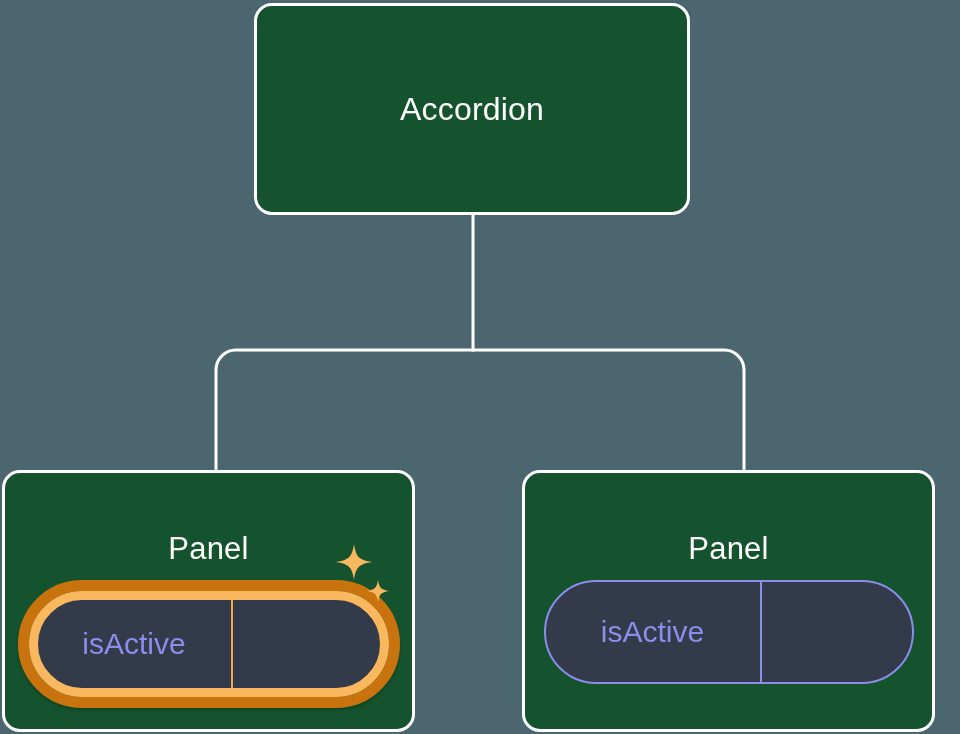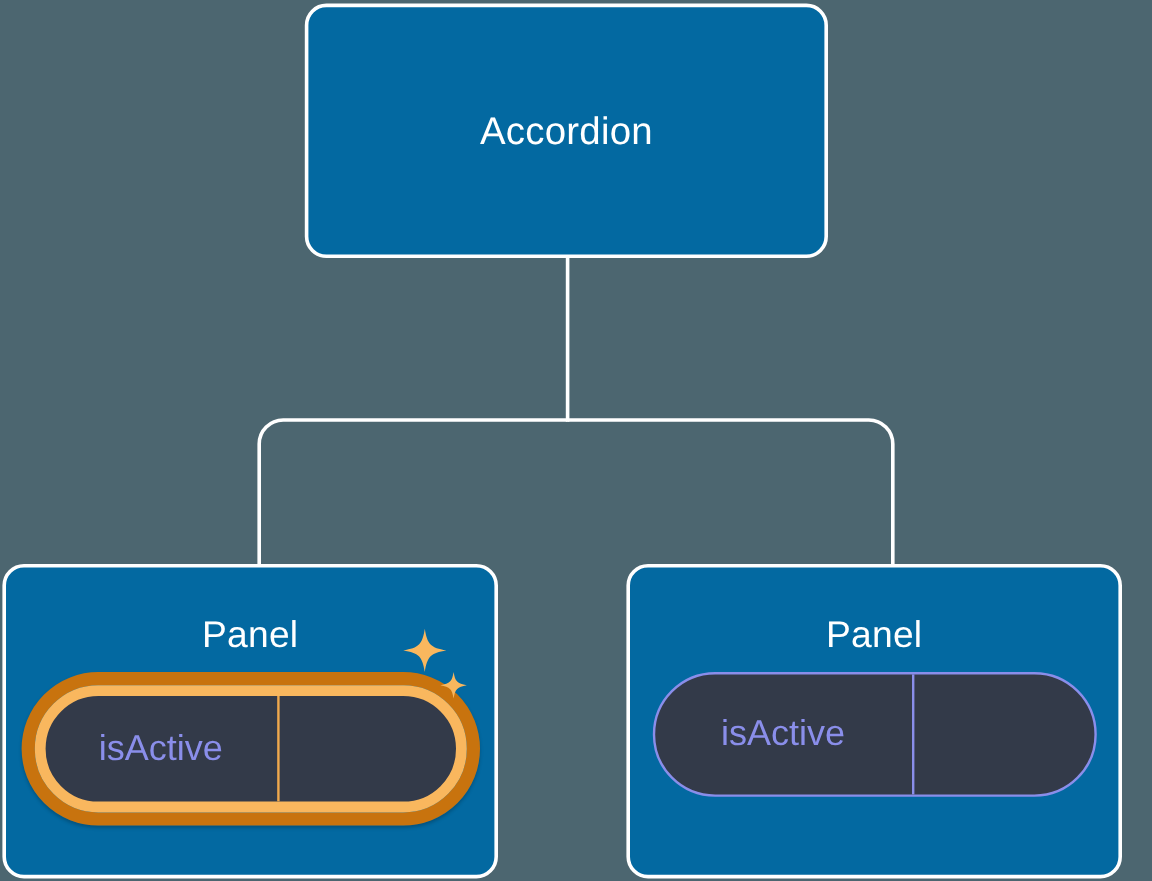--- a/index.html
+++ b/index.html
@@ -29,21 +29,21 @@
     left: 0; top: 0;
     width: 960px;
     height: 734px;
     pointer-events: none;
   }
 
   
   .node {
     position: absolute;
     box-sizing: border-box;
-    background: #0369a1;
+    background: #14532d;
     border: 3px solid #ffffff;
     border-radius: 18px;
     display: flex;
     flex-direction: column;
     align-items: center;
   }
 
   .node-root {
     left: 254px;
     top: 3px;
@@ -58,21 +58,21 @@
     font-weight: 400;
     letter-spacing: 0.2px;
     line-height: 1;
     white-space: nowrap;
   }
 
   .node-panel {
     width: 413px;
     height: 262px;
     top: 470px;
-    padding-top: 40px;
+    padding-top: 60px;
   }
   .node-panel.left  { left: 2px; }
   .node-panel.right { left: 522px; }
 
   .node-panel .node-title { font-size: 31px; }
 
   
   .pill-wrap {
     position: relative;
     margin-top: 16px;

